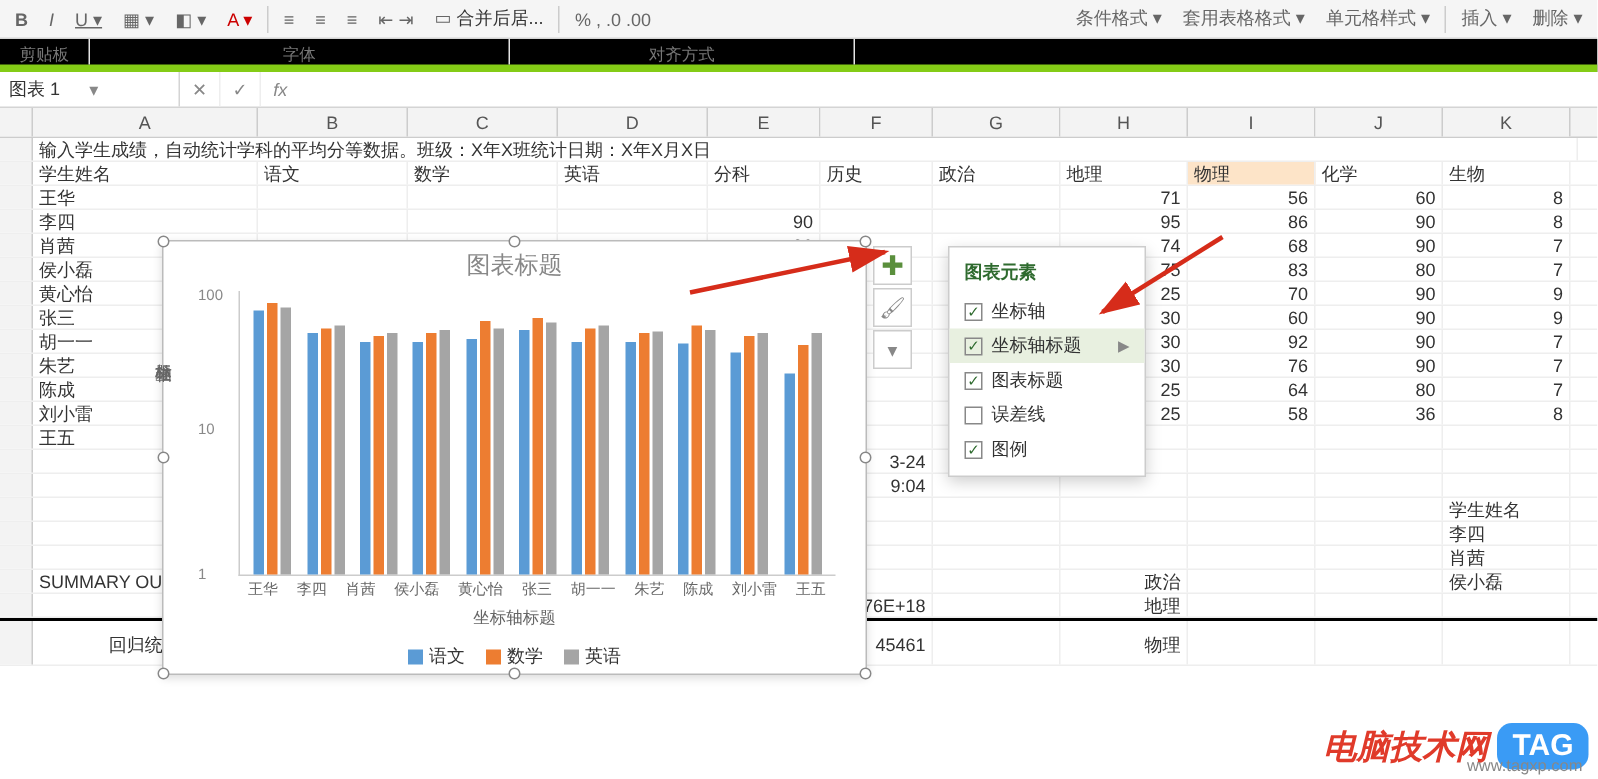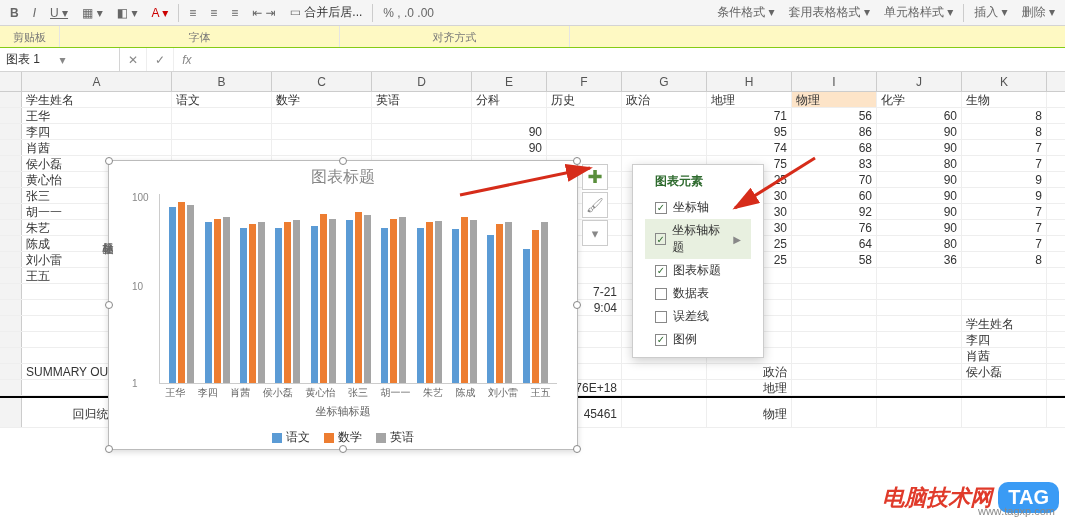--- a/index.html
+++ b/index.html
@@ -1,20 +1,20 @@
 <!DOCTYPE html>
 <html><head>
 <meta charset="utf-8">
 <style>
 *{box-sizing:border-box;margin:0;padding:0;font-family:"Microsoft YaHei",Arial,sans-serif;font-size:12px;color:#333}
 body{background:#fff;width:1065px;height:519px;overflow:hidden;position:relative}
 .ribbon{height:26px;background:#f5f5f5;border-bottom:1px solid #d4d4d4;display:flex;align-items:center;padding:0 6px;gap:6px}
 .ribbon .btn{padding:2px 4px;color:#666;cursor:pointer}
 .ribbon .sep{width:1px;height:18px;background:#ccc}
-.ribbon-labels{height:22px;background:#fef9c3;border-bottom:1px solid #84cc16;display:flex}
+.ribbon-labels{height:22px;background:#000000;border-bottom:5px solid #84cc16;display:flex}
 .rl{flex:1;text-align:center;color:#777;font-size:11px;line-height:22px;border-right:1px solid #e5e5e5}
 .formula-bar{height:24px;display:flex;align-items:center;border-bottom:1px solid #d4d4d4;background:#fff}
 .namebox{width:120px;padding:0 6px;border-right:1px solid #d4d4d4;display:flex;align-items:center;height:100%}
 .namebox span{flex:1}
 .fb-btn{padding:0 8px;color:#888;height:100%;display:flex;align-items:center;border-right:1px solid #eee}
 .fb-fx{font-style:italic;color:#888;padding:0 8px}
 .grid{position:relative}
 .col-headers{display:flex;height:20px;background:#f3f3f3;border-bottom:1px solid #ccc}
 .rowhead-spacer{width:22px;border-right:1px solid #ccc;background:#f3f3f3}
 .ch{border-right:1px solid #ccc;text-align:center;line-height:20px;color:#555;background:#f3f3f3}
@@ -46,21 +46,21 @@
 .xaxis-title{text-align:center;font-size:11px;color:#666;margin-top:4px}
 .legend{display:flex;justify-content:center;gap:14px;margin-top:10px}
 .legend .li{display:flex;align-items:center;gap:4px;font-size:11px;color:#666}
 .sw{width:10px;height:10px}
 
 .side-tools{position:absolute;left:582px;top:164px;display:flex;flex-direction:column;gap:2px}
 .side-tools .tb{width:26px;height:26px;border:1px solid #ccc;background:#fff;display:flex;align-items:center;justify-content:center;color:#5a8f3c;font-size:18px;cursor:pointer}
 .side-tools .tb.brush{color:#888;font-size:14px}
 .side-tools .tb.filter{color:#888;font-size:13px}
 
-.popup{position:absolute;left:632px;top:164px;width:132px;background:#fff;border:1px solid #ccc;box-shadow:0 3px 10px rgba(0,0,0,.2);padding:6px 12px}
+.popup{position:absolute;left:632px;top:164px;width:132px;background:#fff;border:1px solid #ccc;box-shadow:0 3px 10px rgba(0,0,0,.2);padding:6px 0}
 .popup .pt{font-weight:bold;color:#2f6b2f;padding:2px 10px 6px}
 .popup .pi{display:flex;align-items:center;gap:6px;padding:3px 10px;cursor:pointer}
 .popup .pi.hl{background:#e8f0e0}
 .popup .pi .cb{width:12px;height:12px;border:1px solid #888;display:flex;align-items:center;justify-content:center;font-size:10px;color:#2f6b2f}
 .popup .pi .arrow{margin-left:auto;color:#888;font-size:10px}
 
 .arrow-svg{position:absolute;pointer-events:none}
 
 .wm{position:absolute;right:6px;bottom:6px;display:flex;align-items:center;gap:6px}
 .wm .t1{color:#e03a2a;font-size:22px;font-weight:bold;font-style:italic;text-shadow:1px 1px 0 #fff}
@@ -119,20 +119,24 @@
     <div class="ch cE">E</div>
     <div class="ch cF">F</div>
     <div class="ch cG">G</div>
     <div class="ch cH">H</div>
     <div class="ch cI">I</div>
     <div class="ch cJ">J</div>
     <div class="ch cK">K</div>
   </div>
   <div class="rows">
     <div class="row">
+        <div class="rh"></div>
+        <div class="cell" style="width:1030px">输入学生成绩，自动统计学科的平均分等数据。班级：X年X班统计日期：X年X月X日</div>
+      </div>
+    <div class="row">
       <div class="rh"></div>
       <div class="cell cA">学生姓名</div>
       <div class="cell cB">语文</div>
       <div class="cell cC">数学</div>
       <div class="cell cD">英语</div>
       <div class="cell cE">分科</div>
       <div class="cell cF">历史</div>
       <div class="cell cG">政治</div>
       <div class="cell cH">地理</div>
       <div class="cell cI hl">物理</div>
@@ -297,21 +301,21 @@
         </div>
       </div>
 
     <div class="row">
         <div class="rh"></div>
         <div class="cell cA"></div>
         <div class="cell cB"></div>
         <div class="cell cC"></div>
         <div class="cell cD"></div>
         <div class="cell cE"></div>
-        <div class="cell cF num">7-21</div>
+        <div class="cell cF num">3-24</div>
         <div class="cell cG"></div>
         <div class="cell cH"></div>
         <div class="cell cI"></div>
         <div class="cell cJ"></div>
         <div class="cell cK"></div>
       </div>
     <div class="row">
         <div class="rh"></div>
         <div class="cell cA"></div>
         <div class="cell cB"></div>
@@ -532,24 +536,20 @@
         <span class="cb">✓</span>
         <span>坐标轴标题</span>
         <span class="arrow">▶</span>
       </div>
       <div class="pi">
         <span class="cb">✓</span>
         <span>图表标题</span>
       </div>
       <div class="pi">
         <span class="cb"></span>
-        <span>数据表</span>
-      </div>
-      <div class="pi">
-        <span class="cb"></span>
         <span>误差线</span>
       </div>
       <div class="pi">
         <span class="cb">✓</span>
         <span>图例</span>
       </div>
     </div>
 </div>
 
 <svg class="arrow-svg" style="left:450px;top:150px;width:170px;height:60px">

